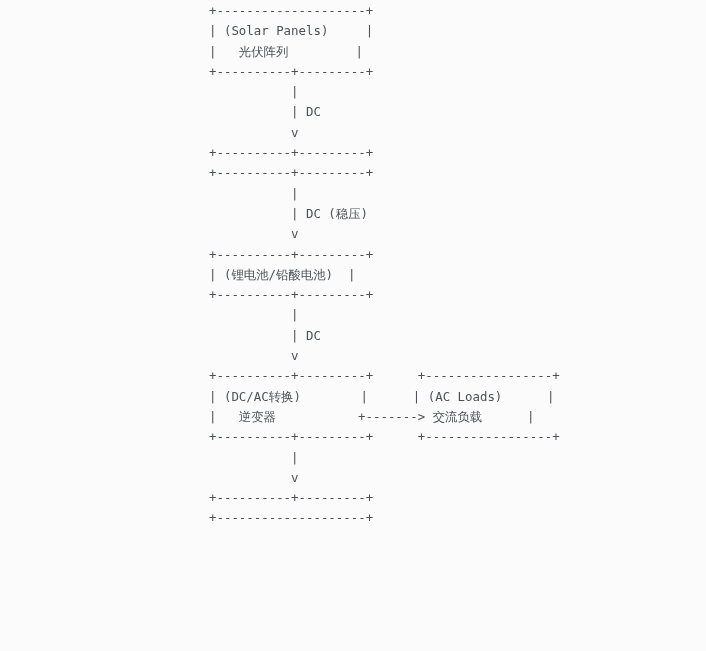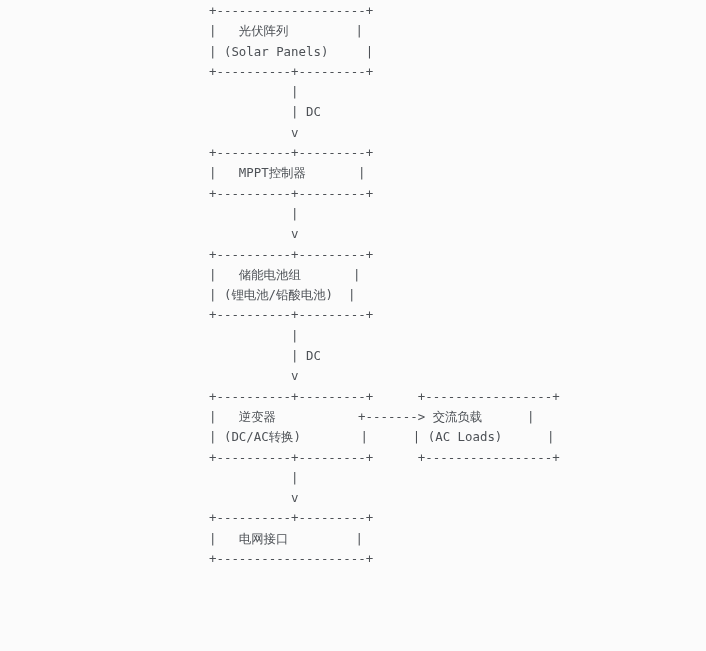--- a/index.html
+++ b/index.html
@@ -26,40 +26,38 @@
     color: #4d5156;
     white-space: pre;
     letter-spacing: 0;
   }
 </style>
 </head>
 <body>
 
 <div class="canvas">
   <pre class="row">+--------------------+</pre>
+  <pre class="row">| (Solar Panels)     |</pre>
   <pre class="row">|   光伏阵列         |</pre>
-  <pre class="row">| (Solar Panels)     |</pre>
   <pre class="row">+----------+---------+</pre>
   <pre class="row">           |</pre>
   <pre class="row">           | DC</pre>
   <pre class="row">           v</pre>
   <pre class="row">+----------+---------+</pre>
-  <pre class="row">|   MPPT控制器       |</pre>
   <pre class="row">+----------+---------+</pre>
   <pre class="row">           |</pre>
+  <pre class="row">           | DC (稳压)</pre>
   <pre class="row">           v</pre>
   <pre class="row">+----------+---------+</pre>
-  <pre class="row">|   储能电池组       |</pre>
   <pre class="row">| (锂电池/铅酸电池)  |</pre>
   <pre class="row">+----------+---------+</pre>
   <pre class="row">           |</pre>
   <pre class="row">           | DC</pre>
   <pre class="row">           v</pre>
   <pre class="row">+----------+---------+      +-----------------+</pre>
+  <pre class="row">| (DC/AC转换)        |      | (AC Loads)      |</pre>
   <pre class="row">|   逆变器           +-------&gt; 交流负载      |</pre>
-  <pre class="row">| (DC/AC转换)        |      | (AC Loads)      |</pre>
   <pre class="row">+----------+---------+      +-----------------+</pre>
   <pre class="row">           |</pre>
   <pre class="row">           v</pre>
   <pre class="row">+----------+---------+</pre>
-  <pre class="row">|   电网接口         |</pre>
   <pre class="row">+--------------------+</pre>
 </div>
 
 </body></html>

